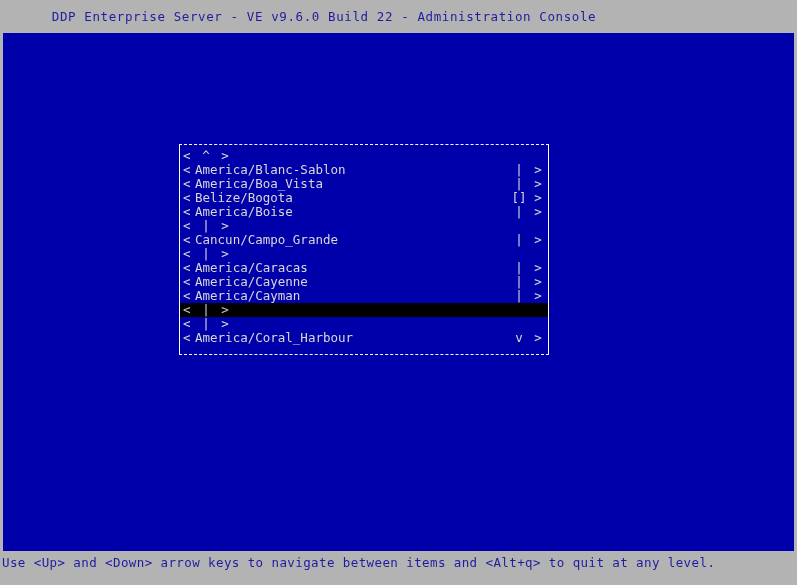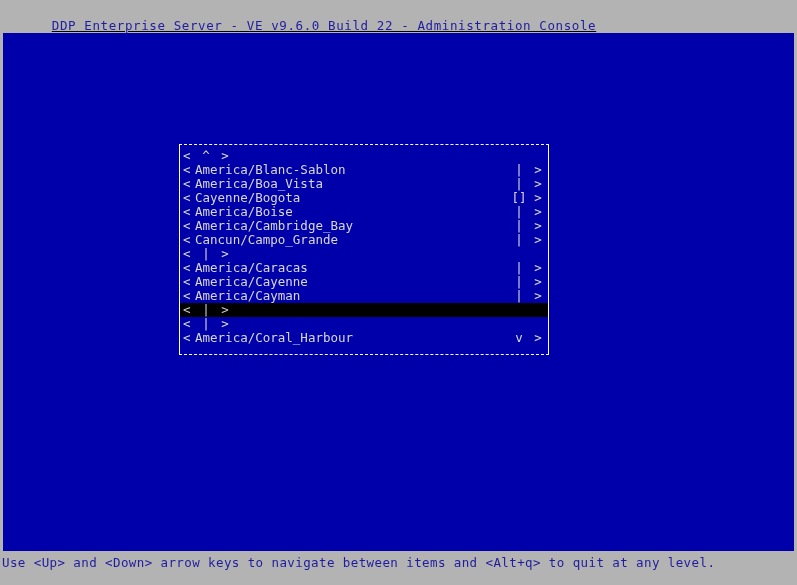--- a/index.html
+++ b/index.html
@@ -16,23 +16,22 @@
   }
 
   
   .titlebar {
     position: absolute;
     left: 0; top: 0;
     width: 648px;
     height: 33px;
     background: #b3b3b3;
     display: flex;
-    align-items: flex-end;
+    align-items: center;
     justify-content: center;
-    text-decoration: underline;
   }
   .titlebar-text {
     color: #201ca0;
     font-size: 12.5px;
     letter-spacing: 0.6px;
     white-space: pre;
   }
 
   
   .terminal {
@@ -119,23 +118,23 @@
   <span class="titlebar-text">DDP Enterprise Server - VE v9.6.0 Build 22 - Administration Console</span>
 </div>
 
 <div class="terminal">
 
   <div class="listbox" id="listbox">
 
   <div class="row"><span class="lt">&lt;</span><span class="sb">^</span><span class="gt">&gt;</span></div>
       <div class="row"><span class="lt">&lt;</span><span class="label">America/Blanc-Sablon</span><span class="sb">|</span><span class="gt">&gt;</span></div>
       <div class="row"><span class="lt">&lt;</span><span class="label">America/Boa_Vista</span><span class="sb">|</span><span class="gt">&gt;</span></div>
-      <div class="row"><span class="lt">&lt;</span><span class="label">Cayenne/Bogota</span><span class="sb">[]</span><span class="gt">&gt;</span></div>
+      <div class="row"><span class="lt">&lt;</span><span class="label">Belize/Bogota</span><span class="sb">[]</span><span class="gt">&gt;</span></div>
       <div class="row"><span class="lt">&lt;</span><span class="label">America/Boise</span><span class="sb">|</span><span class="gt">&gt;</span></div>
-      <div class="row"><span class="lt">&lt;</span><span class="label">America/Cambridge_Bay</span><span class="sb">|</span><span class="gt">&gt;</span></div>
+      <div class="row"><span class="lt">&lt;</span><span class="sb">|</span><span class="gt">&gt;</span></div>
       <div class="row"><span class="lt">&lt;</span><span class="label">Cancun/Campo_Grande</span><span class="sb">|</span><span class="gt">&gt;</span></div>
       <div class="row"><span class="lt">&lt;</span><span class="sb">|</span><span class="gt">&gt;</span></div>
       <div class="row"><span class="lt">&lt;</span><span class="label">America/Caracas</span><span class="sb">|</span><span class="gt">&gt;</span></div>
       <div class="row"><span class="lt">&lt;</span><span class="label">America/Cayenne</span><span class="sb">|</span><span class="gt">&gt;</span></div>
       <div class="row"><span class="lt">&lt;</span><span class="label">America/Cayman</span><span class="sb">|</span><span class="gt">&gt;</span></div>
       <div class="row selected"><span class="lt">&lt;</span><span class="sb">|</span><span class="gt">&gt;</span></div>
       <div class="row"><span class="lt">&lt;</span><span class="sb">|</span><span class="gt">&gt;</span></div>
       <div class="row"><span class="lt">&lt;</span><span class="label">America/Coral_Harbour</span><span class="sb">v</span><span class="gt">&gt;</span></div>
     </div>
 

